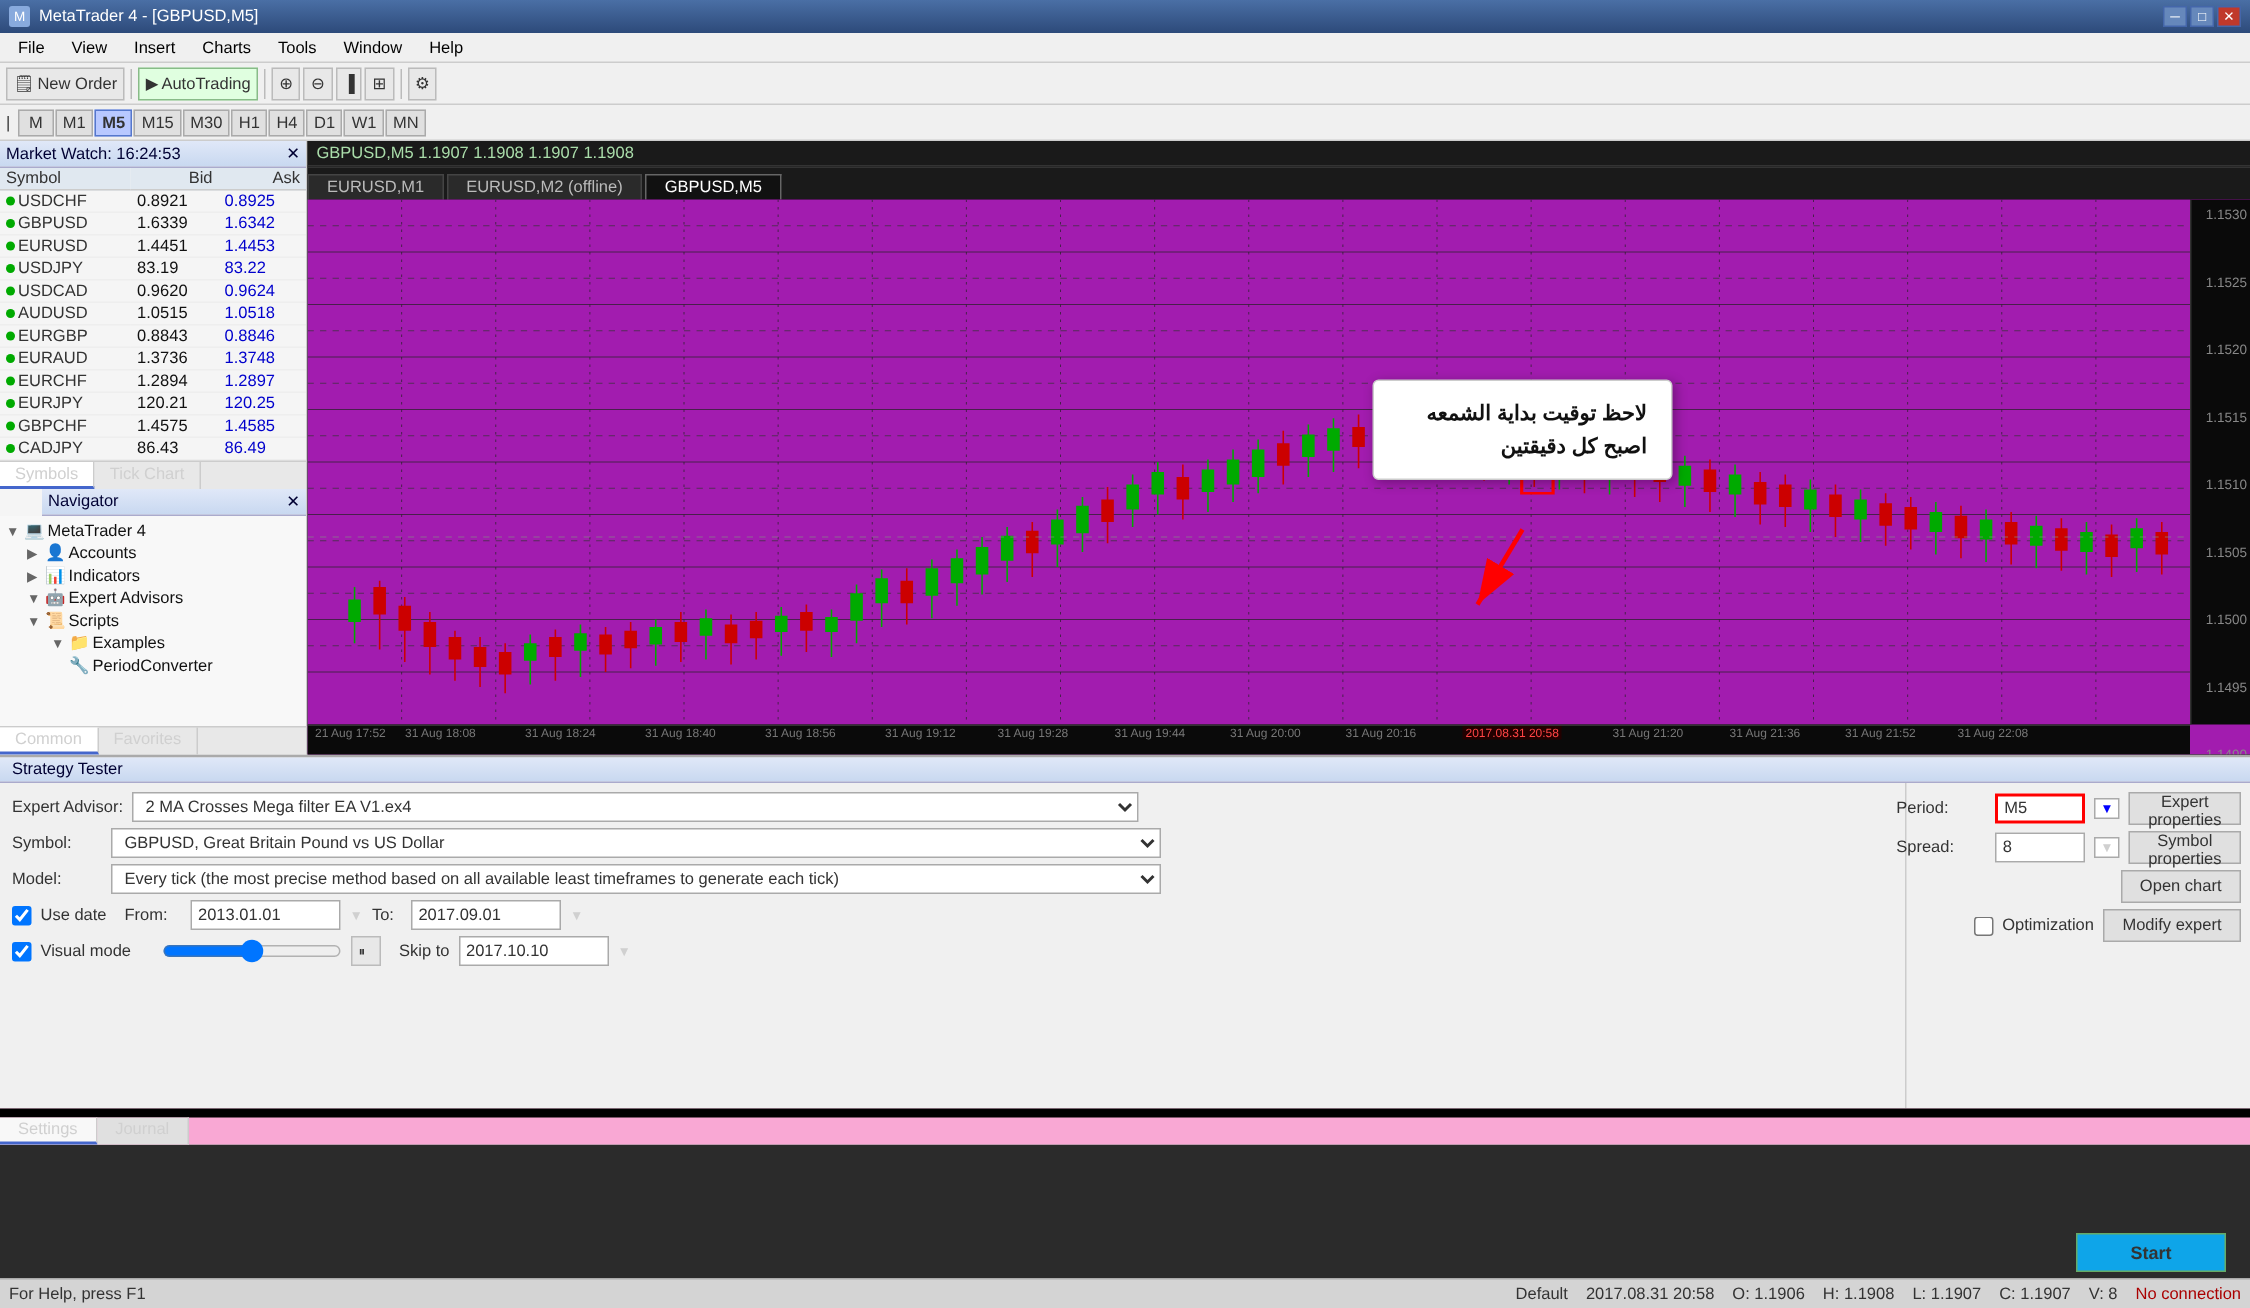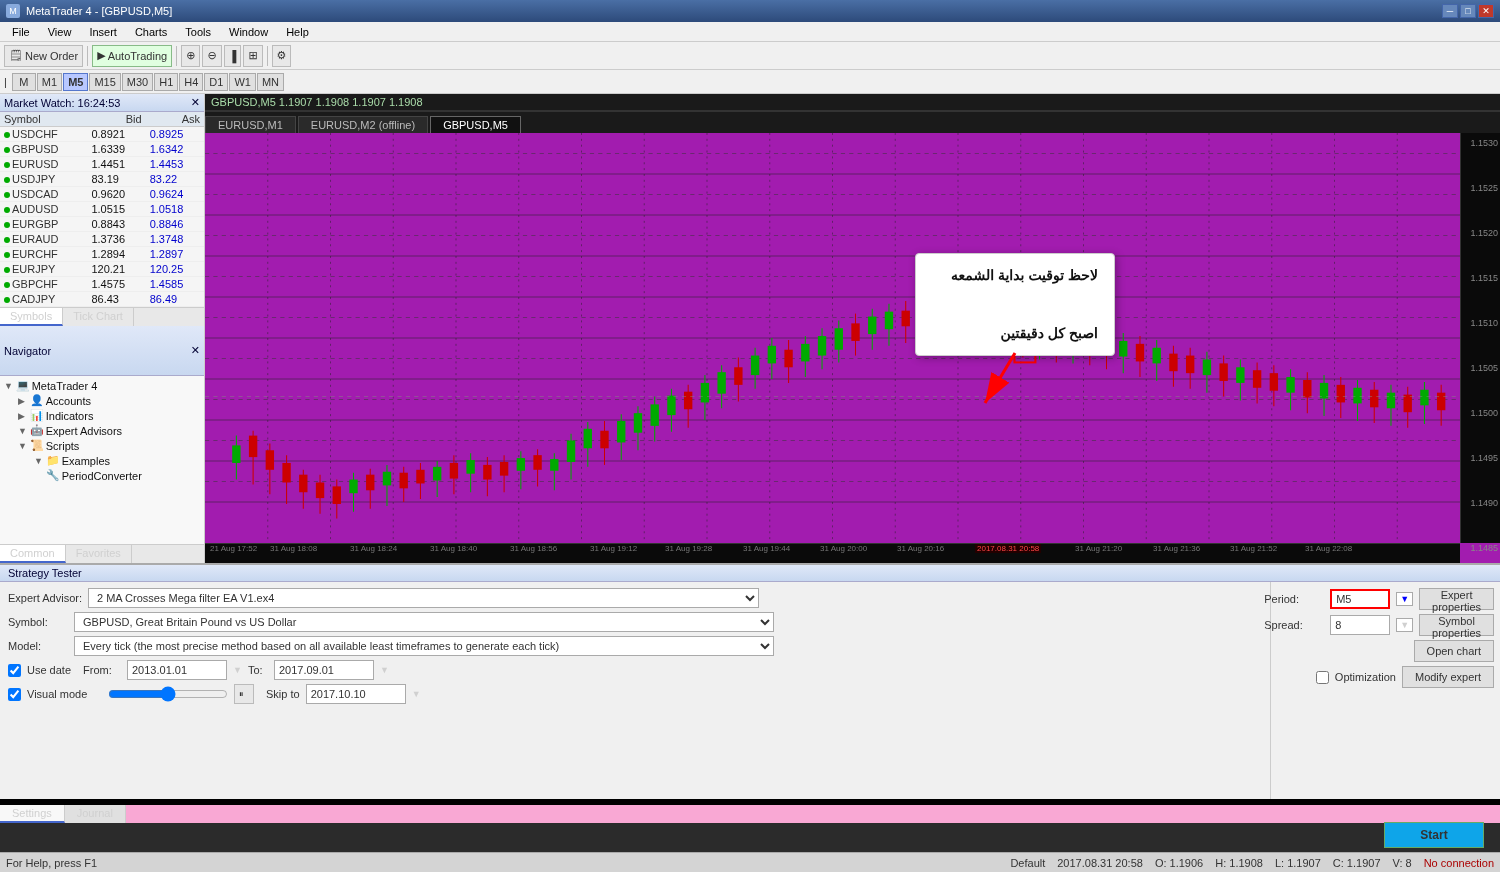--- a/index.html
+++ b/index.html
@@ -131,27 +131,28 @@
     .mw-tab.active { background: white; border-bottom: 2px solid #4466cc; }
 
     
     .navigator {
       flex: 1;
       overflow-y: auto;
       background: #f8f8f8;
     }
     .nav-header {
       background: linear-gradient(to bottom, #e0e8f8, #c8d8f0);
-      padding: 18px 4px;
+      padding: 2px 4px;
       font-size: 11px;
       color: #003;
       border-bottom: 1px solid #aac;
       display: flex;
       justify-content: space-between;
-      align-items: flex-end;
+      align-items: flex-start;
+      margin-left: 28px;
     }
     .nav-tree { padding: 2px; }
     .nav-item {
       display: flex;
       align-items: center;
       padding: 1px 2px;
       cursor: pointer;
       font-size: 11px;
       color: #111;
     }
@@ -408,21 +409,21 @@
   <button class="tf-btn active">M5</button>
   <button class="tf-btn">M15</button>
   <button class="tf-btn">M30</button>
   <button class="tf-btn">H1</button>
   <button class="tf-btn">H4</button>
   <button class="tf-btn">D1</button>
   <button class="tf-btn">W1</button>
   <button class="tf-btn">MN</button>
 </div>
 
-<div style="display:flex; height:469px;">
+<div style="display:flex; height:409px;">
 
   <div class="left-panel">
 
     <div>
       <div class="market-watch-header">
         <span>Market Watch: 16:24:53</span>
         <span style="cursor:pointer;">✕</span>
       </div>
       <table class="mw-table">
         <thead>
@@ -899,21 +900,21 @@
         <span class="time-tick" style="left:692px;">31 Aug 20:16</span>
         <span class="time-tick" style="left:770px;color:#ff4444;background:#220000;padding:0 2px;">2017.08.31 20:58</span>
         <span class="time-tick" style="left:870px;">31 Aug 21:20</span>
         <span class="time-tick" style="left:948px;">31 Aug 21:36</span>
         <span class="time-tick" style="left:1025px;">31 Aug 21:52</span>
         <span class="time-tick" style="left:1100px;">31 Aug 22:08</span>
       </div>
 
       <div class="chart-tooltip" style="top:120px; left:710px; width:200px; padding:10px 16px; box-shadow:2px 2px 8px rgba(0,0,0,0.3);">
         <div style="font-size:14px; font-weight:bold;">لاحظ توقيت بداية الشمعه</div>
-        <div style="font-size:14px; font-weight:bold;margin-top:36px;">اصبح كل دقيقتين</div>
+        <div style="font-size:14px; font-weight:bold;">اصبح كل دقيقتين</div>
       </div>
 
       <svg style="position:absolute;top:220px;left:770px;width:80px;height:60px;overflow:visible;z-index:11;" viewBox="0 0 80 60">
         <defs>
           <marker id="arrowhead" markerWidth="10" markerHeight="7" refX="10" refY="3.5" orient="auto">
             <polygon points="0 0, 10 3.5, 0 7" fill="red"></polygon>
           </marker>
         </defs>
         <line x1="40" y1="0" x2="10" y2="50" stroke="red" stroke-width="3" marker-end="url(#arrowhead)"></line>
       </svg>

